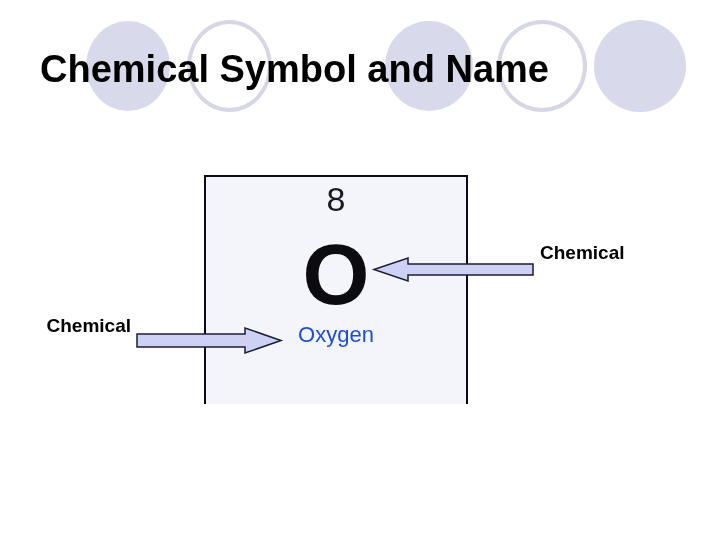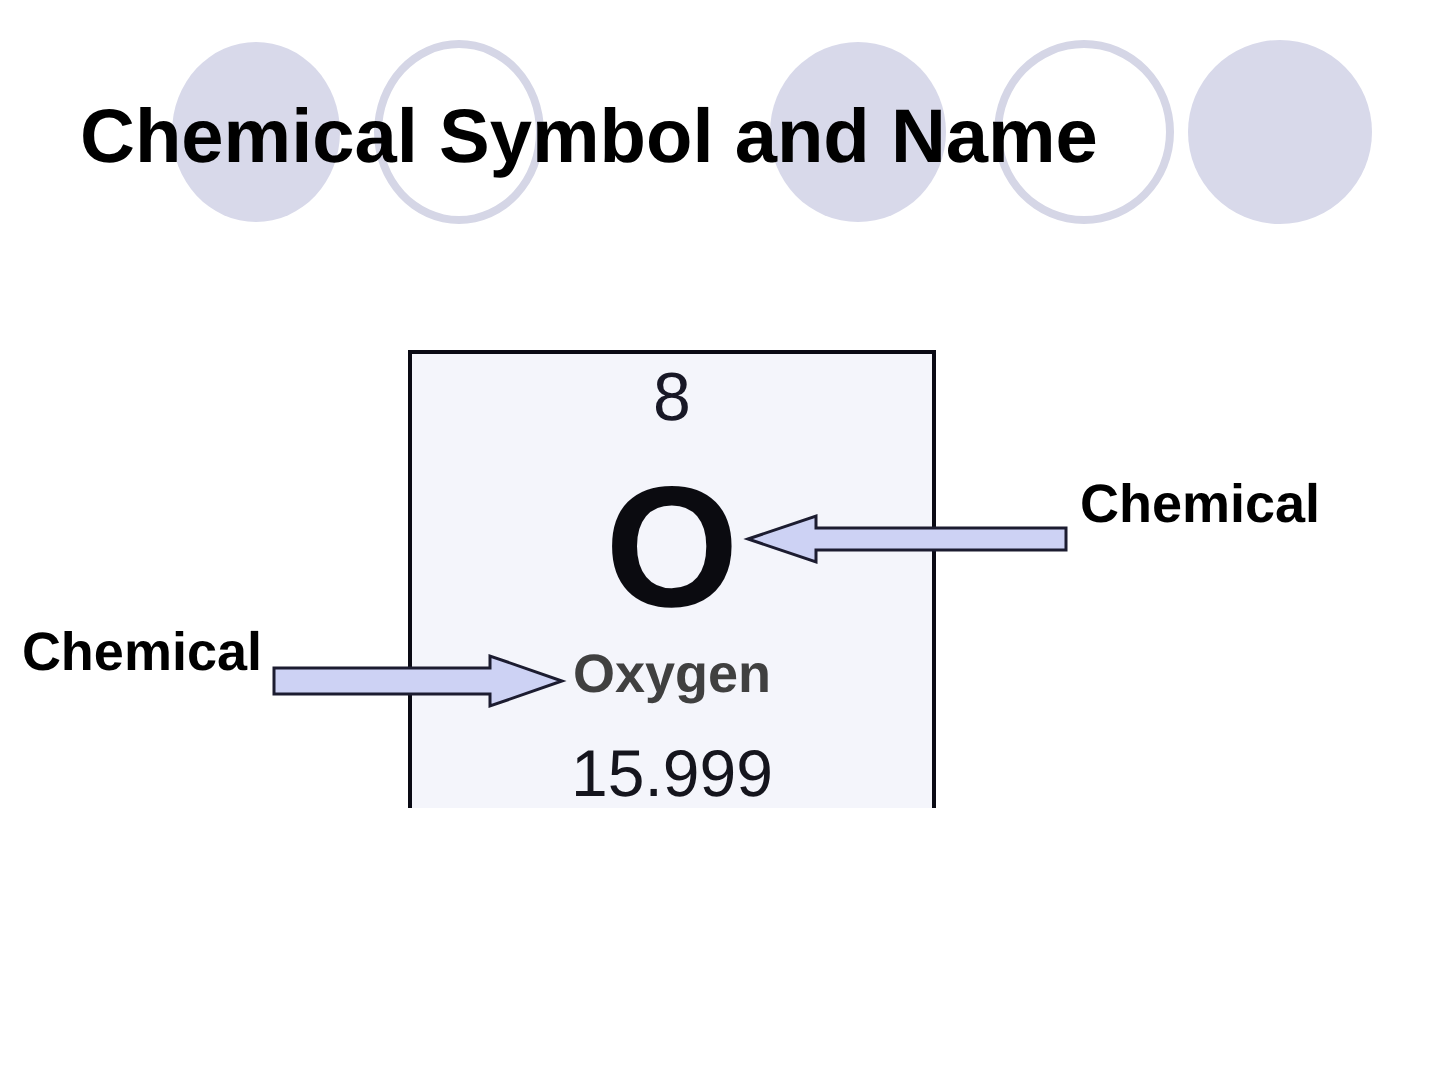--- a/index.html
+++ b/index.html
@@ -69,23 +69,22 @@
     color: #181826;
   }
   .element-symbol {
     top: 54px;
     font-size: 86px;
     font-weight: bold;
     color: #0b0b10;
   }
   .element-name {
     top: 147px;
-    font-size: 27px;
-    color: #404040;
-    font-weight: bold;
+    font-size: 22px;
+    color: #1d4ed8;
   }
   .atomic-mass {
     top: 193px;
     font-size: 33px;
     color: #15151d;
   }
 
   
   #arrows {
     position: absolute;
@@ -101,21 +100,21 @@
     stroke: #1c1c30;
     stroke-width: 1.5;
     stroke-linejoin: miter;
   }
 
   
   .callout {
     position: absolute;
     font-weight: bold;
     color: #000000;
-    font-size: 27px;
+    font-size: 19px;
     z-index: 2;
   }
   .callout .line { display: block; }
   #label-chemical-name {
     left: 0;
     top: 307px;
     width: 131px;
     text-align: right;
     line-height: 38px;
   }
@@ -136,21 +135,20 @@
   <div id="circle-3" class="circle filled"></div>
   <div id="circle-4" class="circle outlined"></div>
   <div id="circle-5" class="circle filled"></div>
 
   <h1 class="slide-title">Chemical Symbol and Name</h1>
 
   <div class="element-card">
     <span class="atomic-number">8</span>
     <span class="element-symbol">O</span>
     <span class="element-name">Oxygen</span>
-    <span class="atomic-mass">15.999</span>
   </div>
 
   <svg id="arrows" viewBox="0 0 720 540" xmlns="http://www.w3.org/2000/svg">
 
     <polygon points="374,269.5 408,258 408,264 533,264 533,275 408,275 408,281"></polygon>
 
     <polygon points="137,334 245,334 245,328 281,340.5 245,353 245,347 137,347"></polygon>
   </svg>
 
   <div id="label-chemical-name" class="callout">

